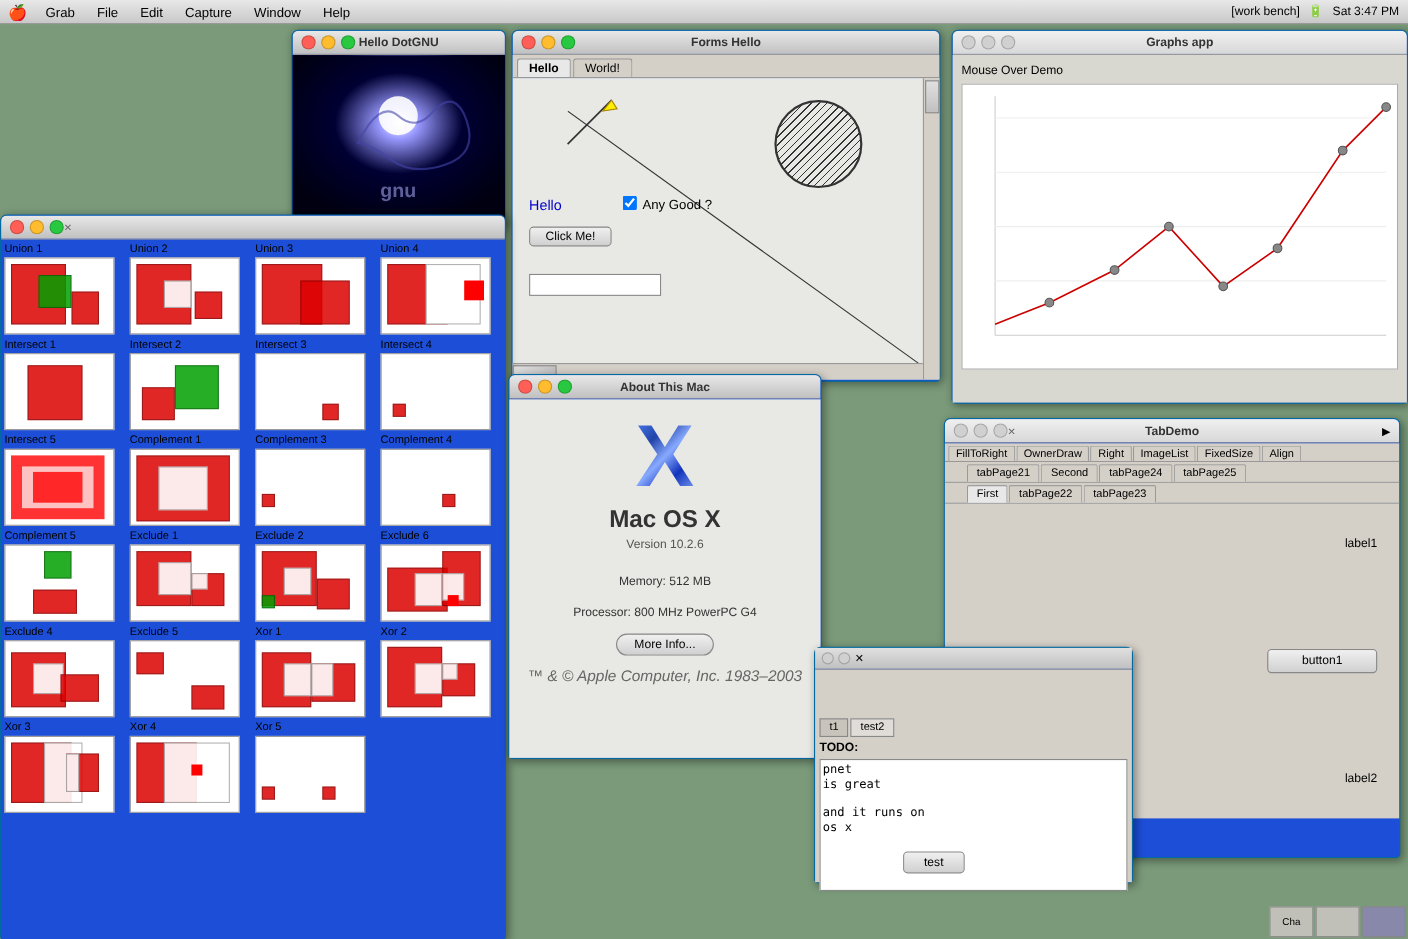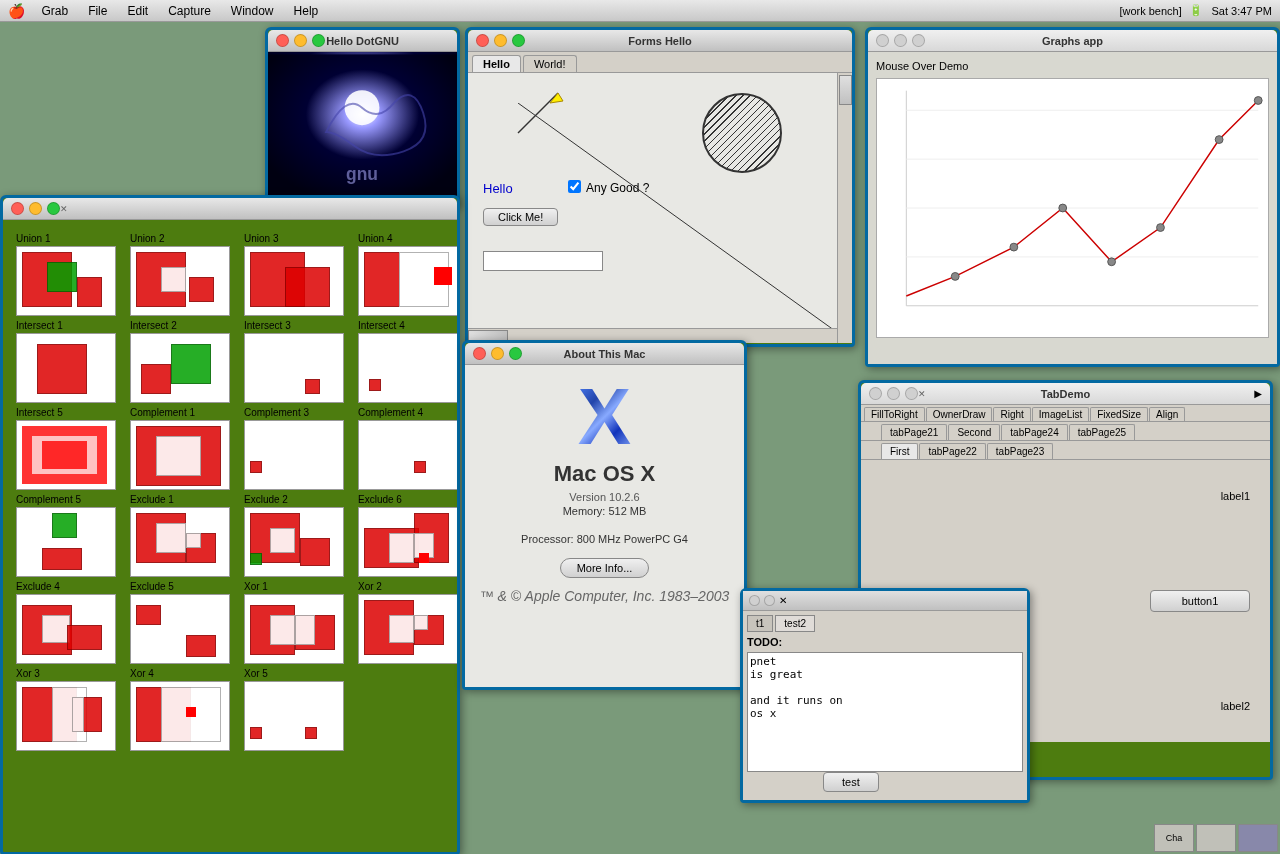--- a/index.html
+++ b/index.html
@@ -44,22 +44,22 @@
     .menubar-right {
       display: flex;
       align-items: center;
       gap: 8px;
       font-size: 11px;
     }
 
     
     .window {
       position: absolute;
-      background: #4d7c0f;
-      border: 3px solid #0369a1;
+      background: #1d4ed8;
+      border: 1px solid #0369a1;
       border-radius: 6px 6px 4px 4px;
       box-shadow: 2px 2px 8px rgba(0,0,0,0.4);
     }
     .window-titlebar {
       height: 22px;
       background: linear-gradient(to bottom, #e8e8e8, #c0c0c0);
       border-radius: 5px 5px 0 0;
       border-bottom: 1px solid #999;
       display: flex;
       align-items: center;
@@ -100,21 +100,21 @@
     }
 
     
     .sets-window {
       top: 195px;
       left: 0;
       width: 460px;
       height: 660px;
     }
     .sets-content {
-      padding: 13px;
+      padding: 3px;
       display: grid;
       grid-template-columns: repeat(4, 110px);
       gap: 4px;
       overflow: hidden;
     }
     .set-item {
       width: 108px;
     }
     .set-label {
       font-size: 10px;
@@ -316,21 +316,21 @@
     }
     .about-macosx {
       font-size: 22px;
       font-weight: bold;
       color: #333;
       margin-bottom: 4px;
     }
     .about-version {
       font-size: 11px;
       color: #555;
-      margin-bottom: 0;
+      margin-bottom: 20px;
     }
     .about-info {
       font-size: 11px;
       color: #333;
       text-align: center;
       line-height: 1.6;
       margin-bottom: 10px;
     }
     .about-btn {
       background: linear-gradient(to bottom, #f0f0f0, #d0d0d0);
@@ -428,20 +428,21 @@
       display: flex;
       gap: 2px;
       margin-bottom: 4px;
     }
     .small-dialog-tab {
       padding: 2px 8px;
       font-size: 10px;
       border: 1px solid #888;
       background: #c8c4bc;
       cursor: pointer;
+      margin-top: 40px;
     }
     .small-dialog-tab.active {
       background: #e0dcd8;
     }
     .small-dialog-todo {
       font-size: 11px;
       font-weight: bold;
       margin-bottom: 4px;
     }
     .small-dialog-textarea {

